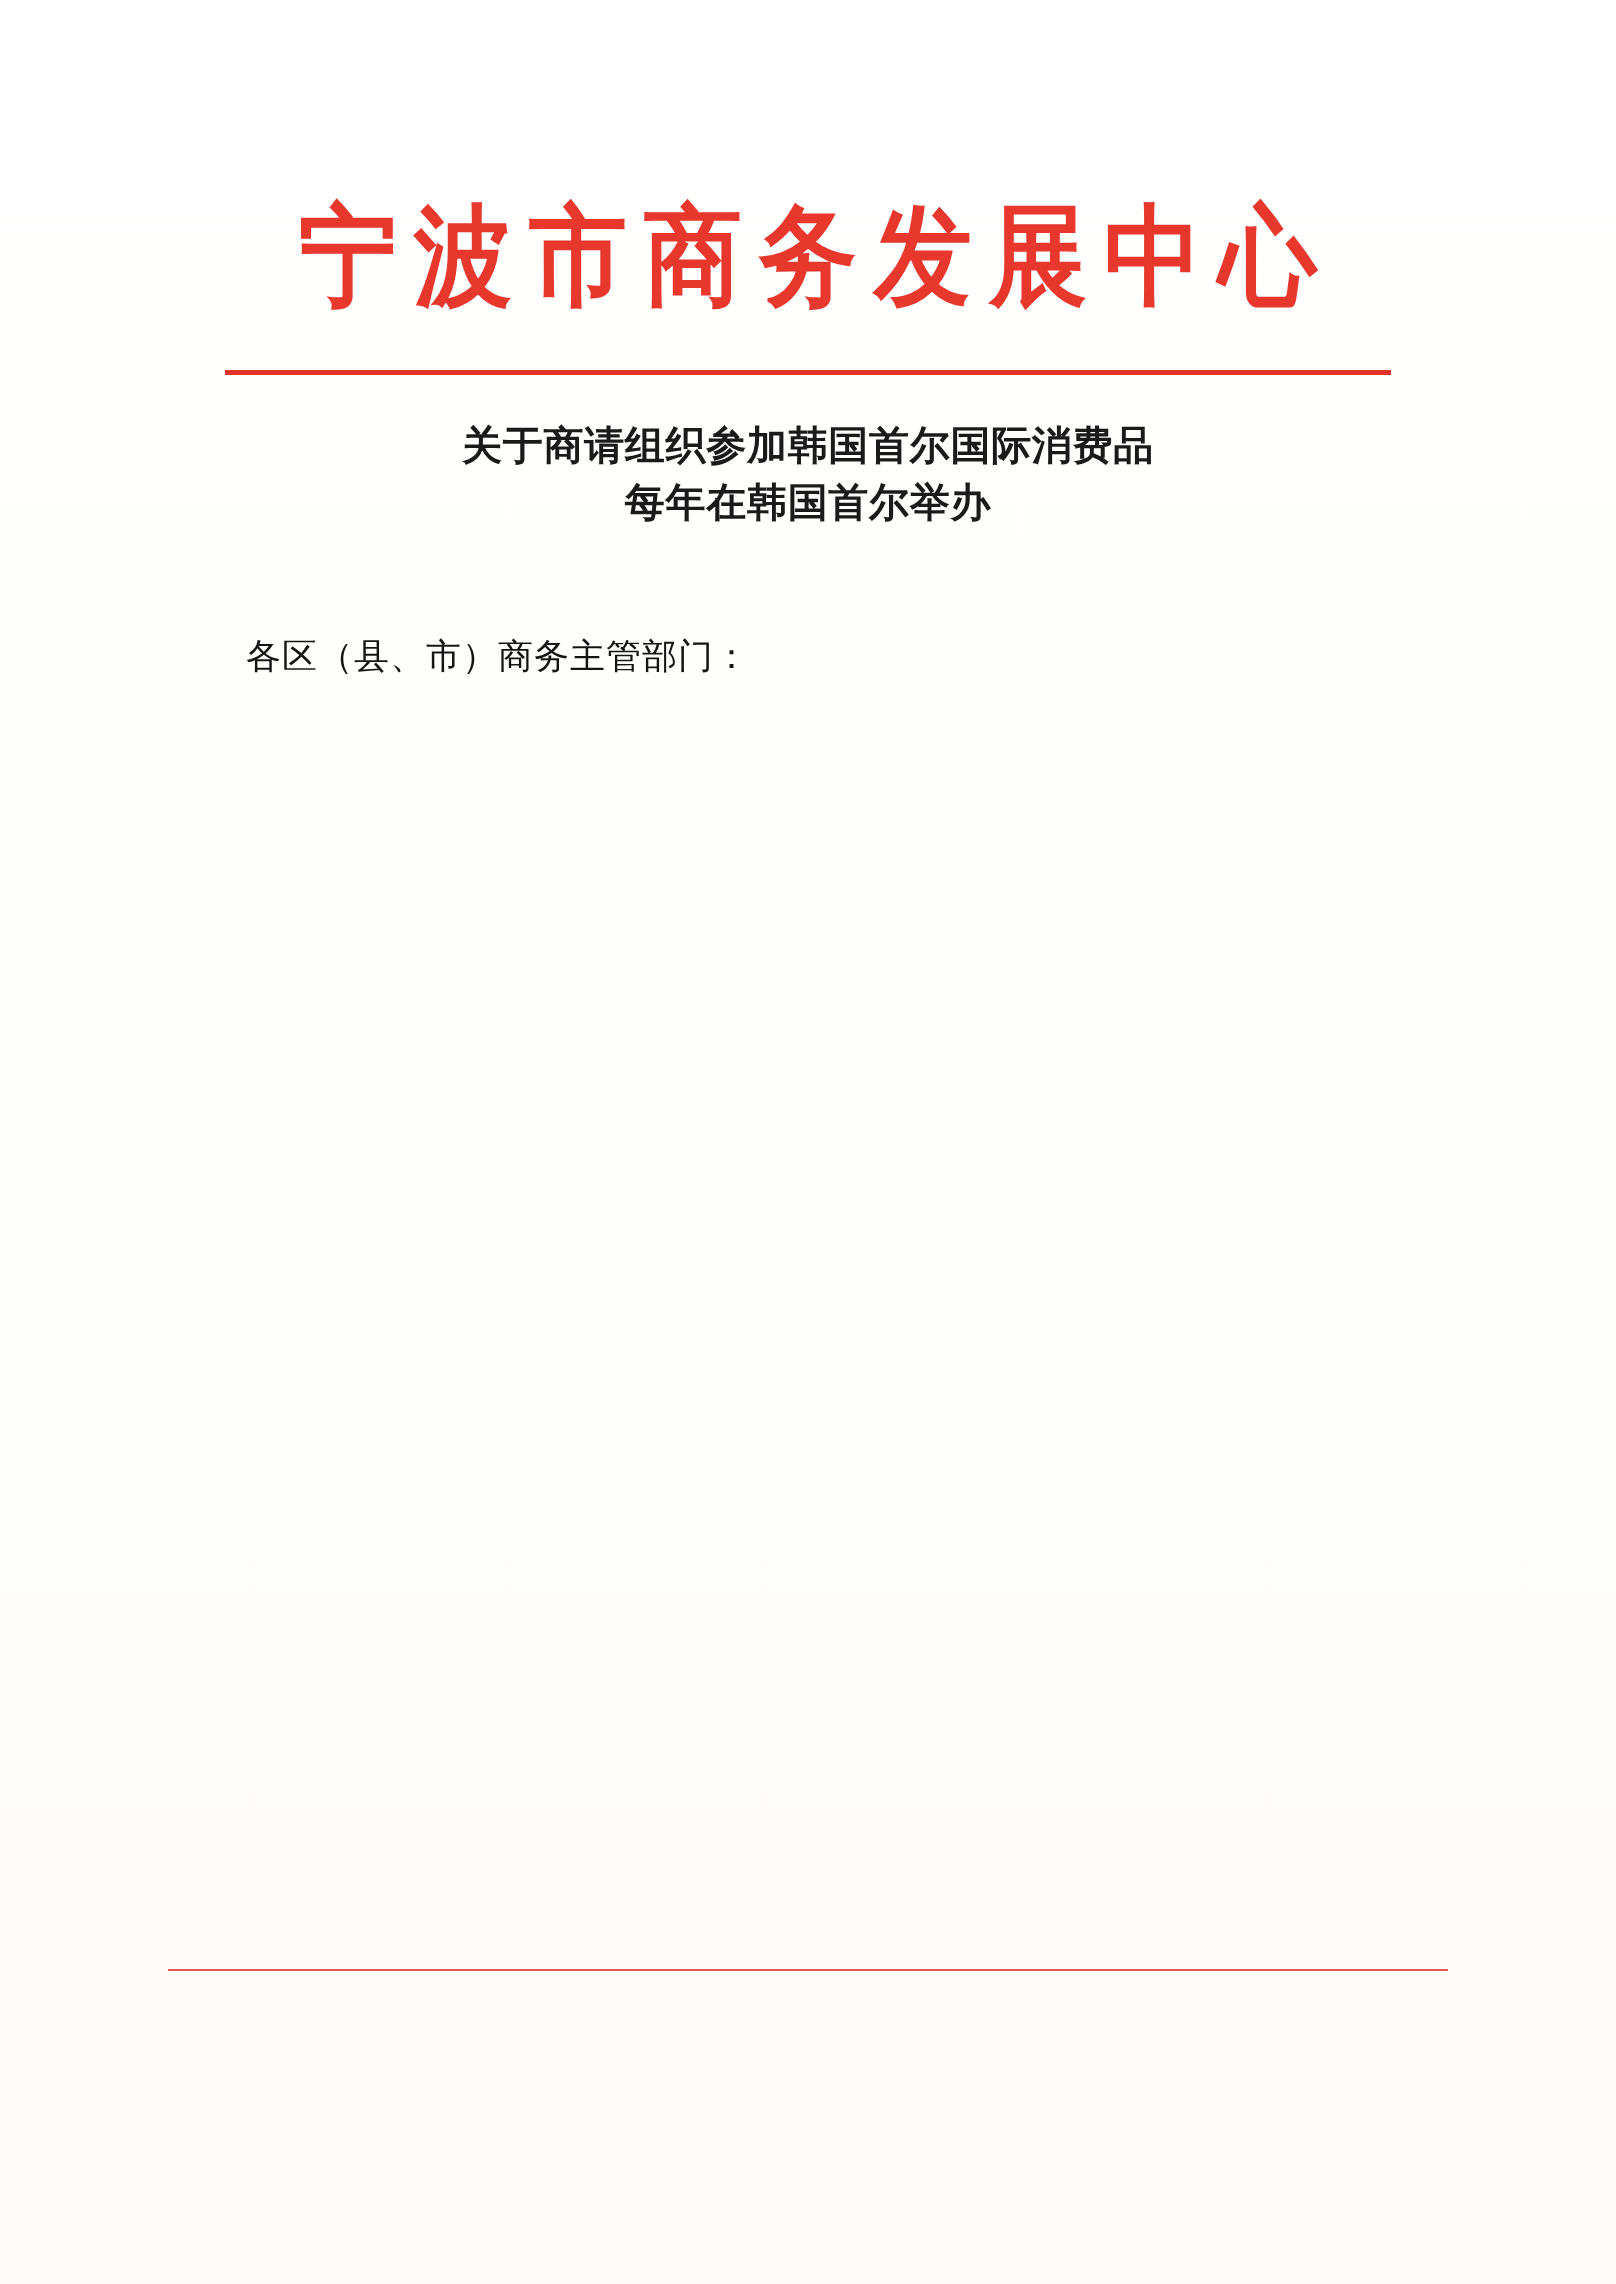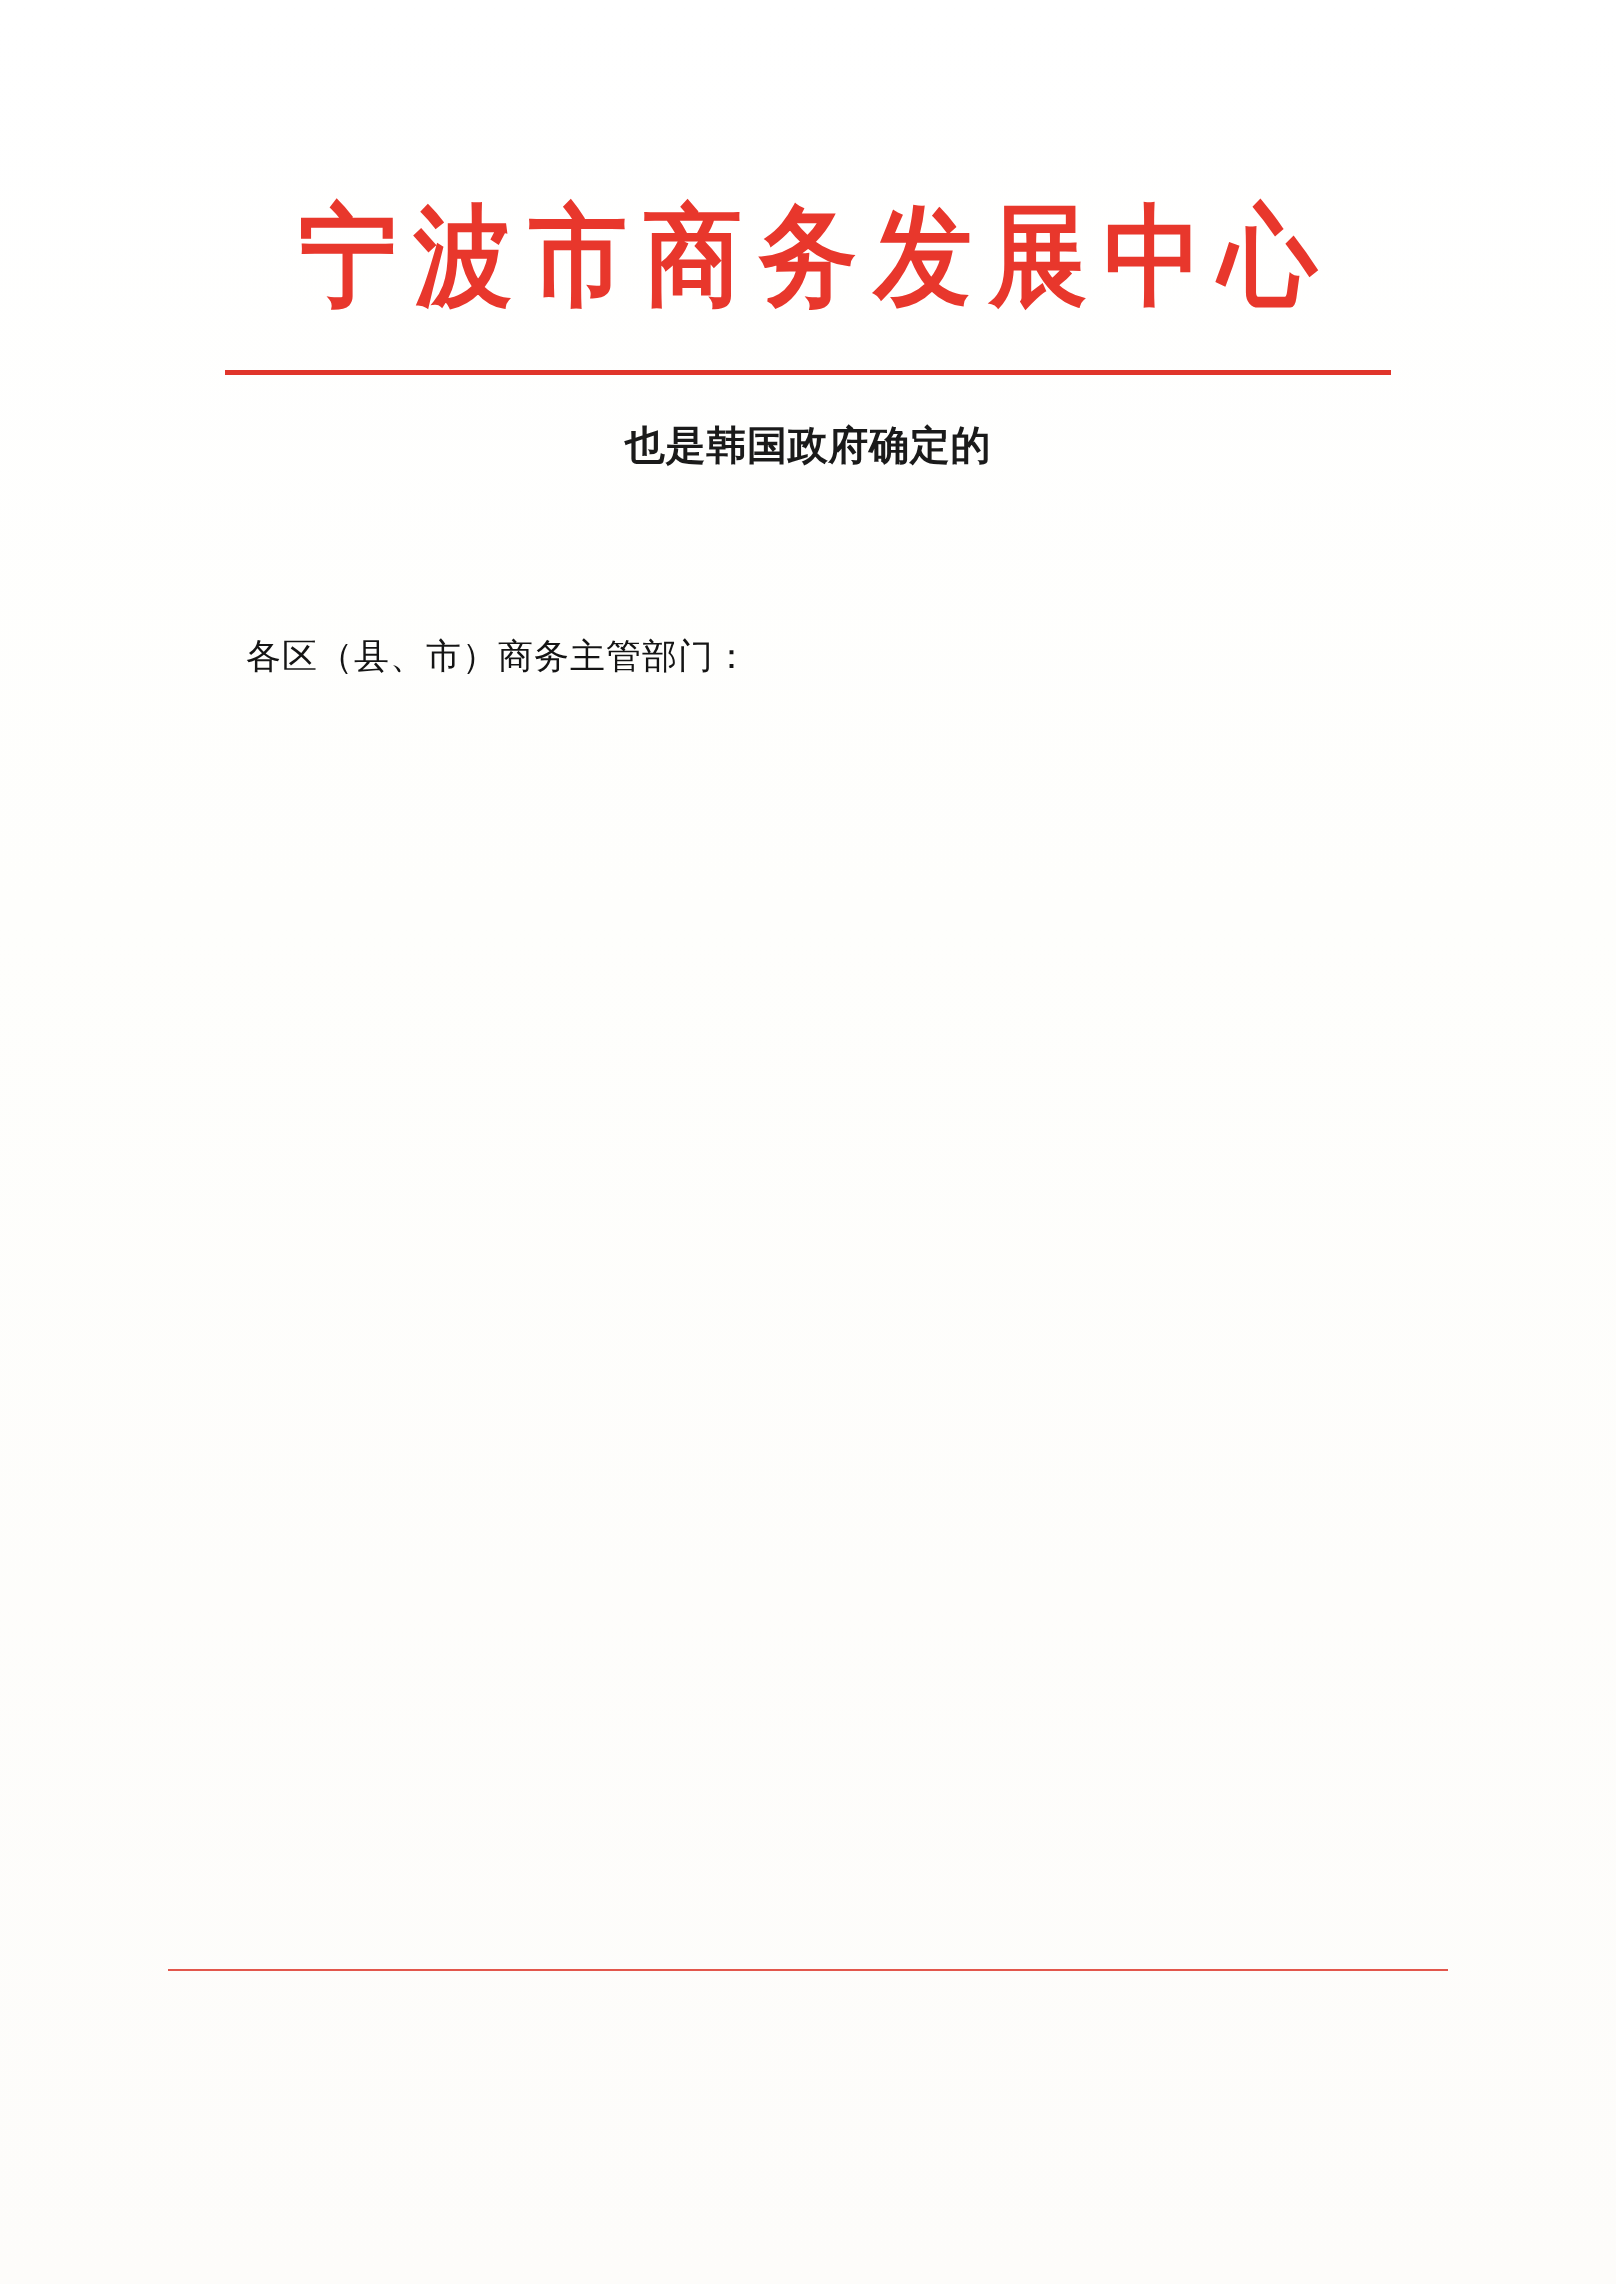--- a/index.html
+++ b/index.html
@@ -115,21 +115,22 @@
 <div class="page">
   <div class="paper-tint"></div>
 
   <div class="letterhead">
     <div class="letterhead-title">宁波市商务发展中心</div>
   </div>
 
   <div class="letterhead-rule"></div>
 
   <div class="doc-title">
-    <div>也是韩国政府确定的</div>
+    <div>关于商请组织参加韩国首尔国际消费品</div>
+    <div>每年在韩国首尔举办</div>
   </div>
 
   <div class="body-block">
     <p class="para">各区（县、市）商务主管部门：</p>
 
 
 
 
   </div>
 

